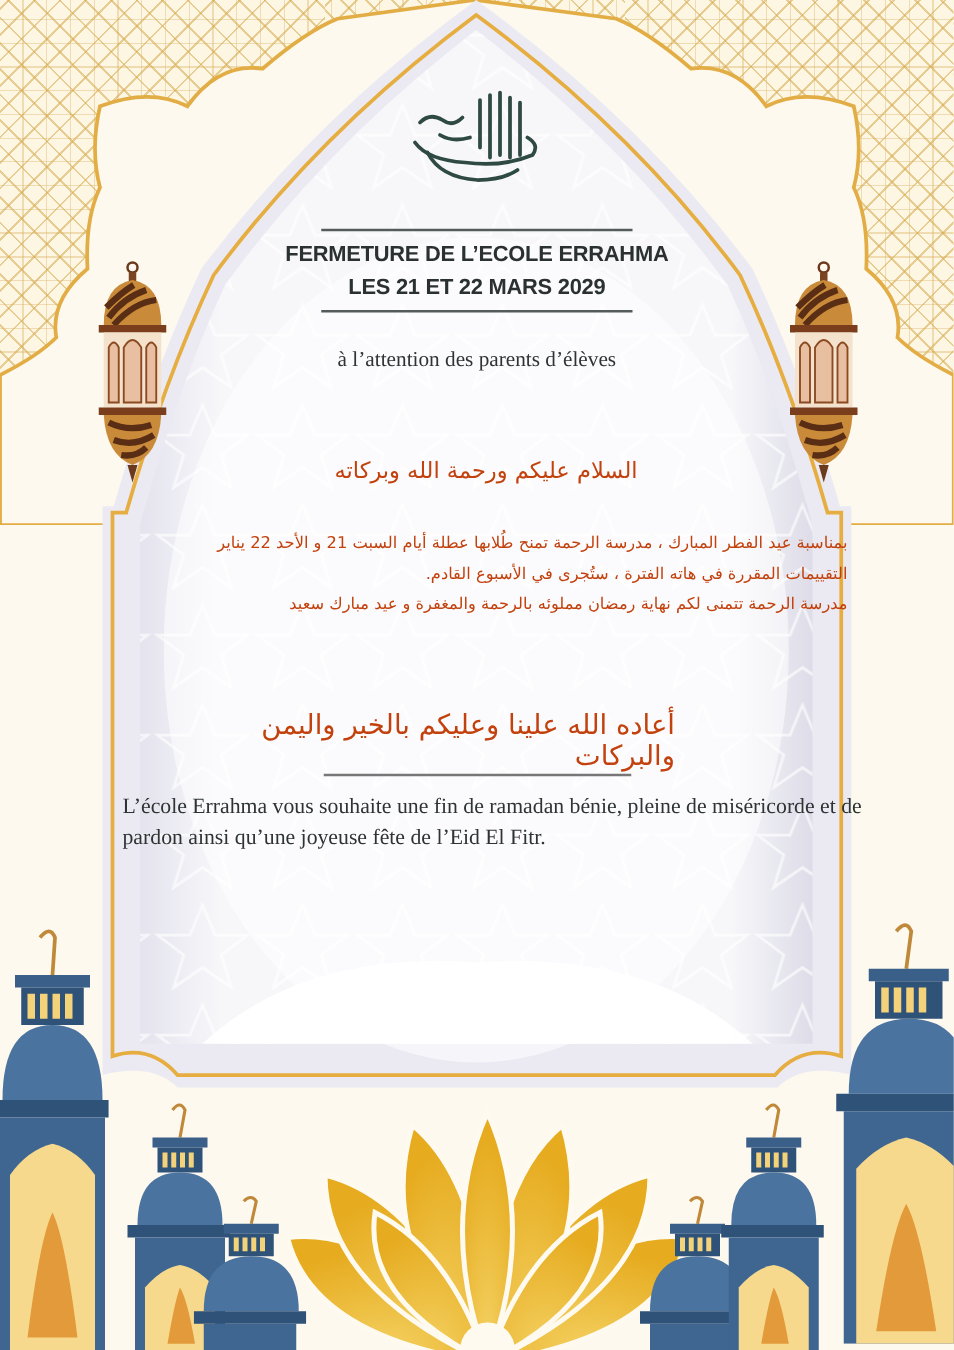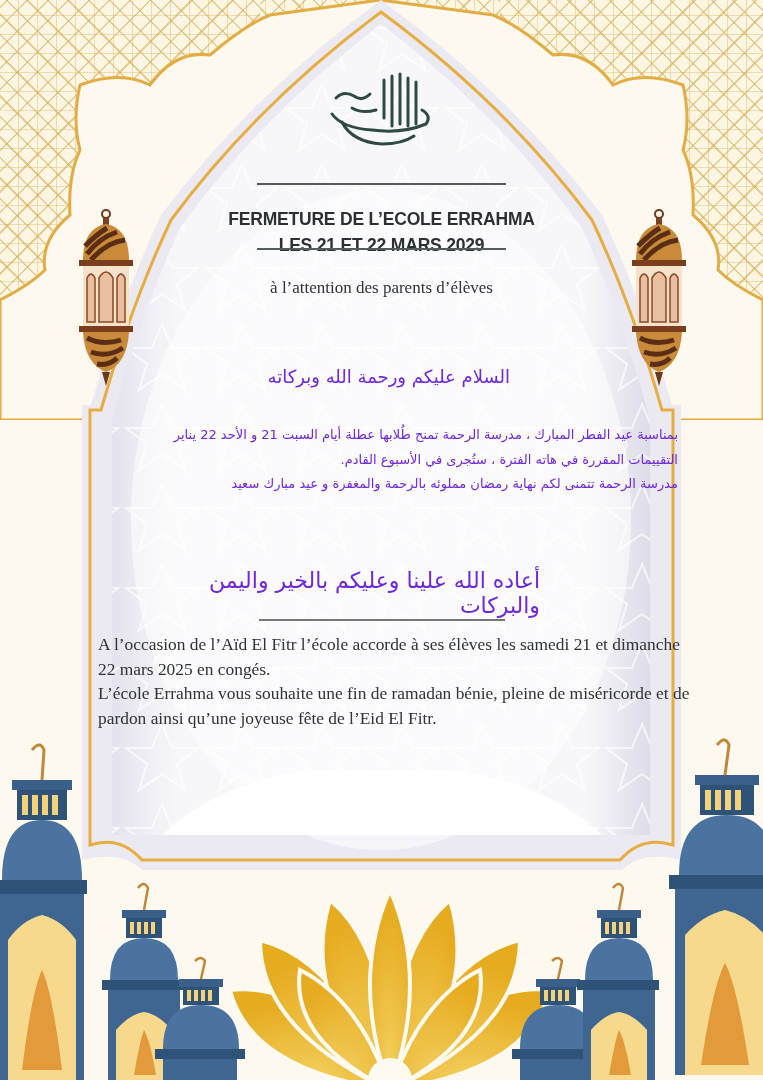--- a/index.html
+++ b/index.html
@@ -60,39 +60,38 @@
     .title {
       position: absolute;
       left: 200px; width: 363px;
       text-align: center;
       font-family: "Liberation Sans", sans-serif;
       font-weight: bold;
       font-size: 17.5px;
       letter-spacing: -0.2px;
       color: #2b3131;
       line-height: 26px;
-      margin-top: 16px;
     }
     .title-1 { top: 190px; }
     .title-2 { top: 216px; }
 
     .subtitle {
       position: absolute;
       left: 200px; width: 363px; top: 278px;
       text-align: center;
       font-family: "Liberation Serif", serif;
       font-size: 17px;
       color: #2e3333;
     }
 
     .arabic {
       position: absolute;
       direction: rtl;
       font-family: "DejaVu Sans", sans-serif;
-      color: #6d28d9;
+      color: #c2410c;
     }
     .ar-greet {
       left: 150px; width: 360px; top: 366px;
       font-size: 18px; text-align: right;
     }
     .ar-body {
       left: 96px; width: 582px; top: 423px;
       font-size: 13px; line-height: 24.5px; text-align: right;
     }
     .ar-body p { margin: 0; }
@@ -212,21 +211,20 @@
     <p>بمناسبة عيد الفطر المبارك ، مدرسة الرحمة تمنح طُلابها عطلة أيام السبت 21 و الأحد 22 يناير</p>
     <p>التقييمات المقررة في هاته الفترة ، ستُجرى في الأسبوع القادم.</p>
     <p>مدرسة الرحمة تتمنى لكم نهاية رمضان مملوئه بالرحمة والمغفرة و عيد مبارك سعيد</p>
   </div>
 
   <div class="arabic ar-closing">أعاده الله علينا وعليكم بالخير واليمن والبركات</div>
 
   <div class="rule rule-3"></div>
 
   <div class="fr-body">
-    <p>A l’occasion de l’Aïd El Fitr l’école accorde à ses élèves les samedi 21 et dimanche 22 mars 2025 en congés.</p>
     <p>L’école Errahma vous souhaite une fin de ramadan bénie, pleine de miséricorde et de pardon ainsi qu’une joyeuse fête de l’Eid El Fitr.</p>
   </div>
 </div>
 
 <svg class="flower" viewBox="0 0 320 200" width="320" height="200">
   <defs>
     <radialGradient id="goldGrad" cx="0.5" cy="0.9" r="0.8">
       <stop offset="0" stop-color="#f3cf5e"></stop>
       <stop offset="1" stop-color="#e6ab1f"></stop>
     </radialGradient>

